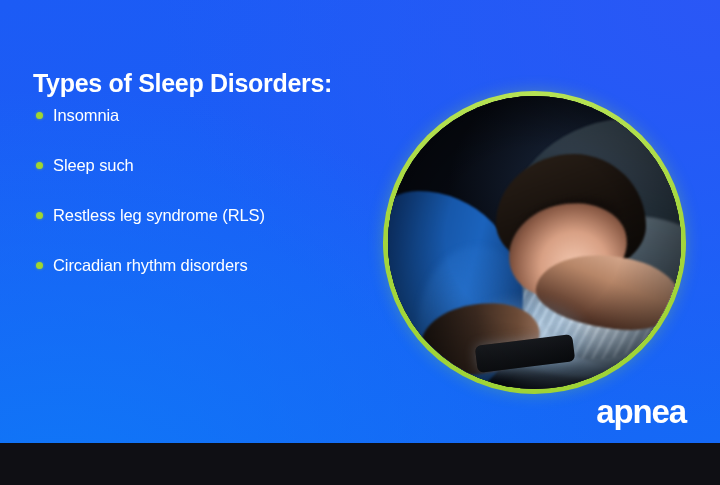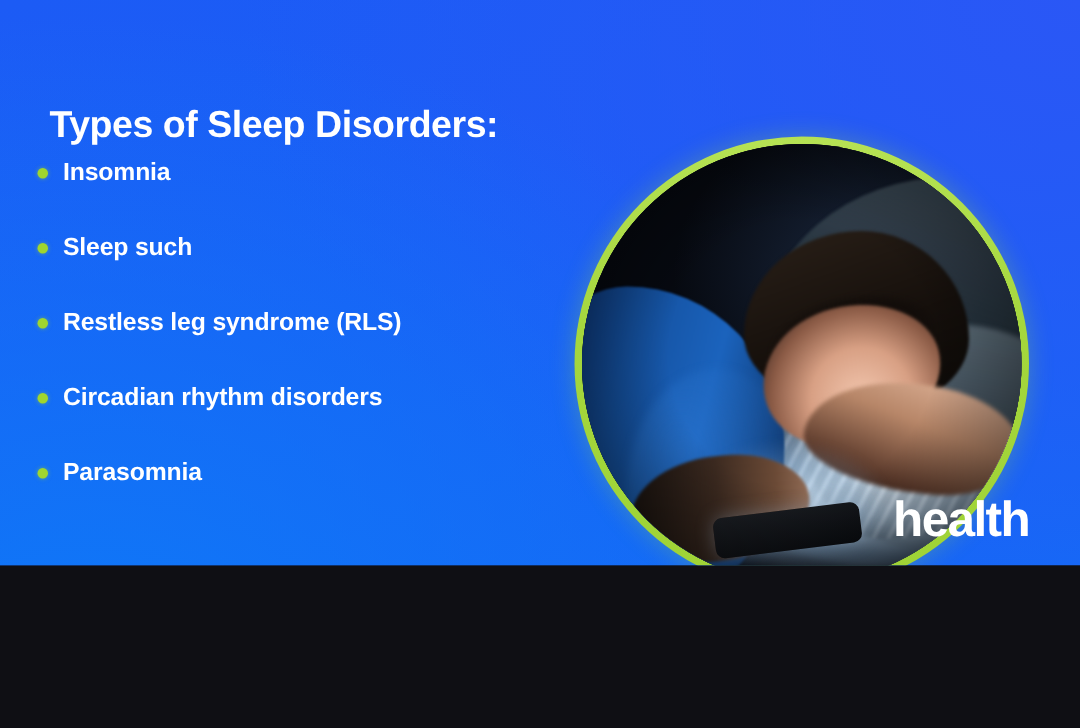--- a/index.html
+++ b/index.html
@@ -4,21 +4,21 @@
 <title>Types of Sleep Disorders</title>
 <style>
   html, body {
     margin: 0;
     padding: 0;
     background: #0f0f14;
   }
   #infographic {
     position: relative;
     width: 720px;
-    height: 377px;
+    height: 443px;
     overflow: hidden;
     font-family: "Liberation Sans", sans-serif;
     background:
       radial-gradient(ellipse 900px 700px at 8% 118%, #0f78f7 0%, rgba(15,120,247,0) 62%),
       radial-gradient(ellipse 800px 600px at 100% 0%, #2a57f6 0%, rgba(42,87,246,0) 70%),
       linear-gradient(160deg, #1c5bf5 0%, #1a5ef6 45%, #1569f6 100%);
   }
 
   
   .headline {
@@ -28,27 +28,26 @@
     font-size: 25px;
     font-weight: bold;
     color: #ffffff;
     letter-spacing: -0.3px;
     white-space: nowrap;
   }
 
   
   .bullet-list {
     position: absolute;
-    left: 21px;
+    left: 32px;
     top: 103px;
     width: 340px;
     list-style: none;
     margin: 0;
     padding: 0;
-    font-weight: bold;
   }
   .bullet-item {
     position: relative;
     padding-left: 21px;
     margin-bottom: 26px;
     font-size: 16.5px;
     line-height: 24px;
     color: #ffffff;
     letter-spacing: -0.1px;
   }
@@ -254,24 +253,20 @@
       <span class="bullet-dot"></span>
       <span class="bullet-text">Sleep such</span>
     </li>
     <li class="bullet-item">
       <span class="bullet-dot"></span>
       <span class="bullet-text">Restless leg syndrome (RLS)</span>
     </li>
     <li class="bullet-item">
       <span class="bullet-dot"></span>
       <span class="bullet-text">Circadian rhythm disorders</span>
-    </li>
-    <li class="bullet-item">
-      <span class="bullet-dot"></span>
-      <span class="bullet-text">Parasomnia</span>
     </li>
   </ul>
 
   <div class="photo-ring">
     <div class="photo-clip">
       <div class="scene">
         <div class="scene-bg"></div>
         <div class="pillow"></div>
         <div class="pillow2"></div>
         <div class="sheet-glow"></div>
@@ -283,15 +278,15 @@
         <div class="face"></div>
         <div class="arm"></div>
         <div class="phone-screen-glow"></div>
         <div class="hand"></div>
         <div class="phone"></div>
         <div class="vignette"></div>
       </div>
     </div>
   </div>
 
-  <div class="brand-logo">health</div>
+  <div class="brand-logo">apnea</div>
 
 </div>
 
 </body></html>

